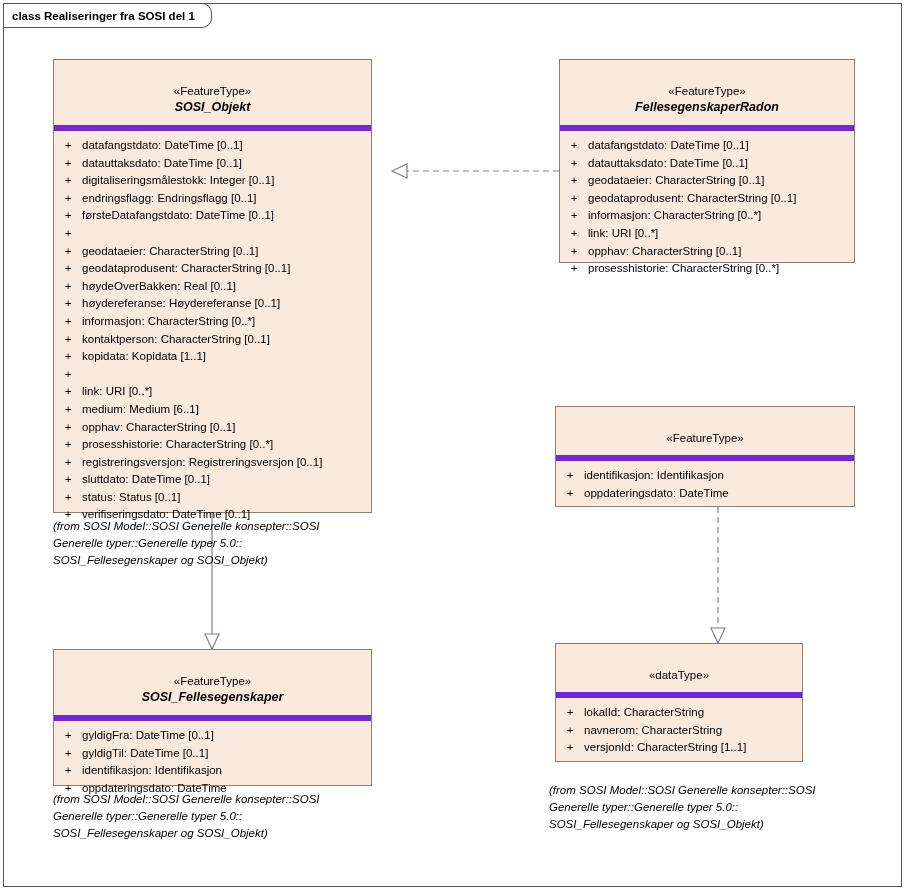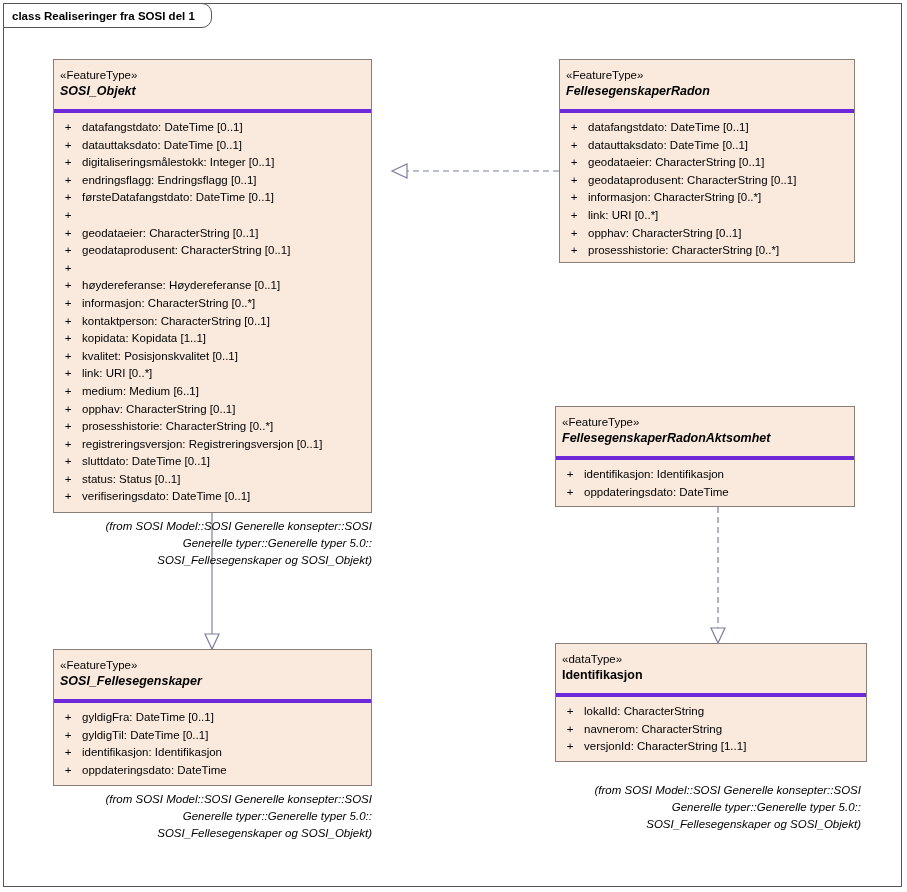--- a/index.html
+++ b/index.html
@@ -48,22 +48,23 @@
     border-bottom-right-radius: 10px;
   }
   
   .uml {
     position: absolute;
     background: #faeade;
     border: 1px solid #8a7f76;
     box-sizing: border-box;
   }
   .uml-header {
-    padding: 8px 6px 9px 6px;
-    border-bottom: 4px solid #6d28d9;
+    padding: 24px 6px 9px 6px;
+    text-align: center;
+    border-bottom: 6px solid #6d28d9;
   }
   .stereotype {
     font-size: 11.5px;
     color: #000000;
     line-height: 15px;
   }
   .cls-name {
     font-size: 12.5px;
     font-weight: bold;
     font-style: italic;
@@ -90,21 +91,21 @@
   }
   .attr .txt {
     flex: 1 1 auto;
   }
   
   .fromnote {
     position: absolute;
     font-size: 11.5px;
     font-style: italic;
     color: #000000;
-    text-align: right;
+    text-align: left;
     line-height: 17px;
   }
   
   svg.links {
     position: absolute;
     left: 0;
     top: 0;
     width: 907px;
     height: 892px;
     overflow: visible;
@@ -170,40 +171,40 @@
       <div class="attr">
           <span class="vis">+</span>
           <span class="txt">geodataeier: CharacterString [0..1]</span>
         </div>
       <div class="attr">
           <span class="vis">+</span>
           <span class="txt">geodataprodusent: CharacterString [0..1]</span>
         </div>
       <div class="attr">
           <span class="vis">+</span>
+          <span class="txt">høydeOverBakken: Real [0..1]</span>
         </div>
       <div class="attr">
           <span class="vis">+</span>
           <span class="txt">høydereferanse: Høydereferanse [0..1]</span>
         </div>
       <div class="attr">
           <span class="vis">+</span>
           <span class="txt">informasjon: CharacterString [0..*]</span>
         </div>
       <div class="attr">
           <span class="vis">+</span>
           <span class="txt">kontaktperson: CharacterString [0..1]</span>
         </div>
       <div class="attr">
           <span class="vis">+</span>
           <span class="txt">kopidata: Kopidata [1..1]</span>
         </div>
       <div class="attr">
           <span class="vis">+</span>
-          <span class="txt">kvalitet: Posisjonskvalitet [0..1]</span>
         </div>
       <div class="attr">
           <span class="vis">+</span>
           <span class="txt">link: URI [0..*]</span>
         </div>
       <div class="attr">
           <span class="vis">+</span>
           <span class="txt">medium: Medium [6..1]</span>
         </div>
       <div class="attr">
@@ -276,21 +277,20 @@
       <div class="attr">
           <span class="vis">+</span>
           <span class="txt">prosesshistorie: CharacterString [0..*]</span>
         </div>
     </div>
   </div>
 
   <div class="uml" style="left:555px; top:406px; width:300px; height:101px;">
     <div class="uml-header">
       <div class="stereotype">«FeatureType»</div>
-      <div class="cls-name">FellesegenskaperRadonAktsomhet</div>
     </div>
     <div class="uml-body">
       <div class="attr">
           <span class="vis">+</span>
           <span class="txt">identifikasjon: Identifikasjon</span>
         </div>
       <div class="attr">
           <span class="vis">+</span>
           <span class="txt">oppdateringsdato: DateTime</span>
         </div>
@@ -321,24 +321,23 @@
         </div>
     </div>
   </div>
 
   <div class="fromnote" style="left:53px; top:791px; width:319px;">
     <div>(from SOSI Model::SOSI Generelle konsepter::SOSI</div>
     <div>Generelle typer::Generelle typer 5.0::</div>
     <div>SOSI_Fellesegenskaper og SOSI_Objekt)</div>
   </div>
 
-  <div class="uml" style="left:555px; top:643px; width:312px; height:119px;">
+  <div class="uml" style="left:555px; top:643px; width:248px; height:119px;">
     <div class="uml-header">
       <div class="stereotype">«dataType»</div>
-      <div class="cls-name plain">Identifikasjon</div>
     </div>
     <div class="uml-body">
       <div class="attr">
           <span class="vis">+</span>
           <span class="txt">lokalId: CharacterString</span>
         </div>
       <div class="attr">
           <span class="vis">+</span>
           <span class="txt">navnerom: CharacterString</span>
         </div>

